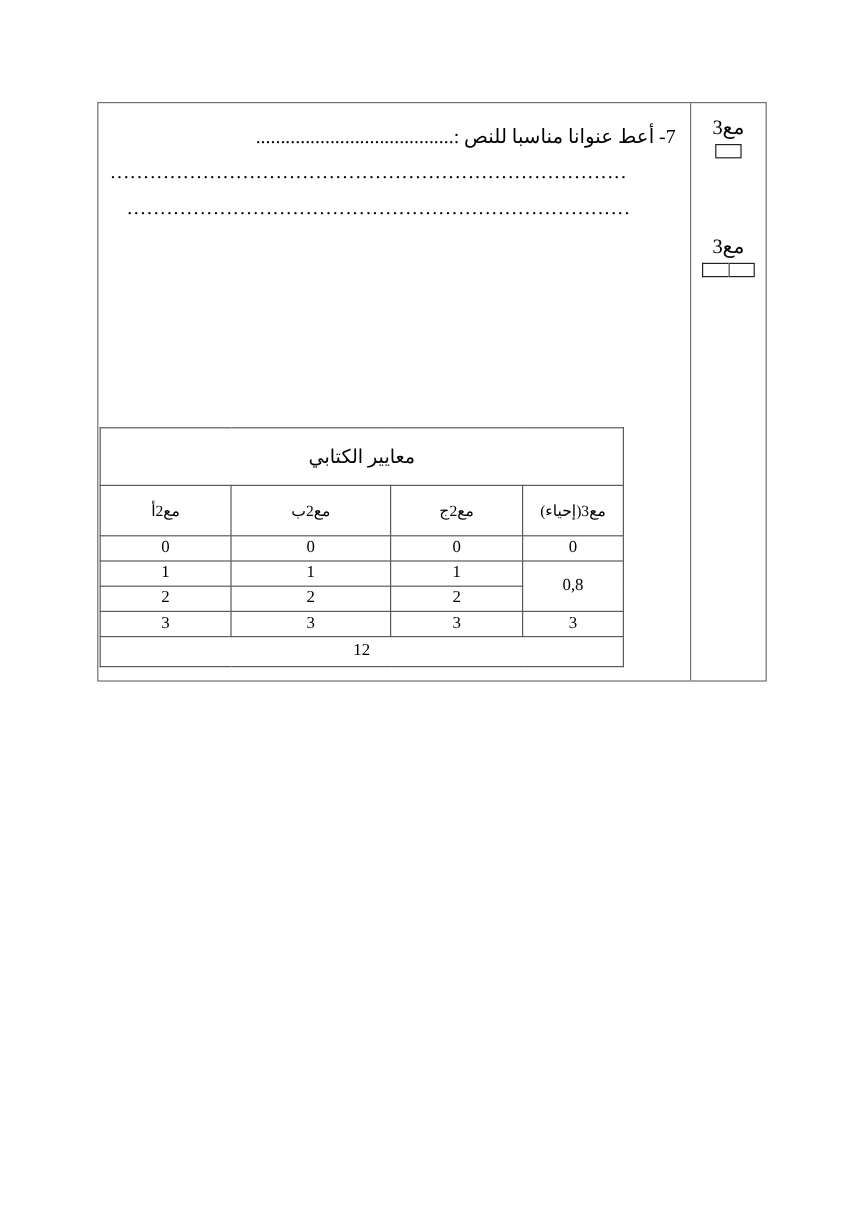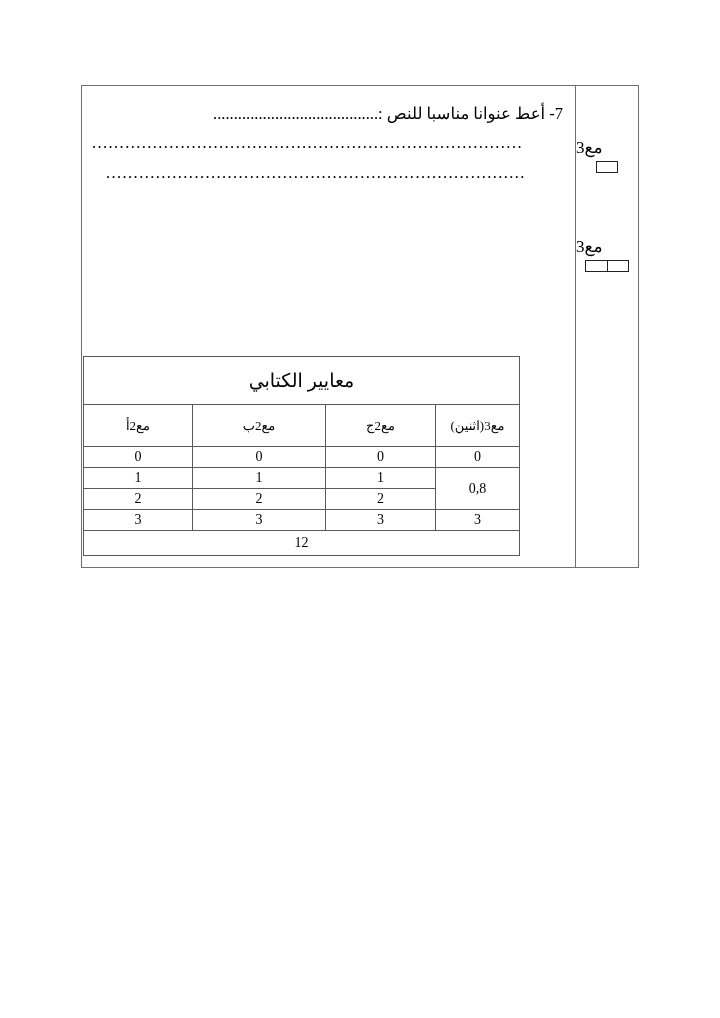--- a/index.html
+++ b/index.html
@@ -35,22 +35,21 @@
   .marks-column {
     width: 63px;
     flex: 0 0 63px;
     border-left: 1.4px solid #6f6f6f;
     position: relative;
   }
 
   .mark-block {
     position: absolute;
     width: 100%;
-    text-align: left;
-    margin-top: 41px;
+    text-align: center;
   }
   .mark-block.first { top: 11px; }
   .mark-block.second { top: 110px; }
 
   .mark-label {
     font-size: 17px;
     line-height: 1.15;
     font-family: "Liberation Serif", "DejaVu Serif", serif;
     white-space: nowrap;
     direction: rtl;
@@ -126,21 +125,21 @@
   table.criteria td,
   table.criteria th {
     border: 1.1px solid #5a5a5a;
     text-align: center;
     font-family: "Liberation Serif", "DejaVu Serif", serif;
     font-weight: normal;
     padding: 0;
   }
   table.criteria .title-cell {
     height: 48px;
-    font-size: 19px;
+    font-size: 16px;
   }
   table.criteria .head-cell {
     height: 42px;
     font-size: 13px;
     vertical-align: middle;
     font-family: Liberation Serif, serif;
   }
   table.criteria .val-cell {
     height: 21px;
     font-size: 14px;
@@ -201,21 +200,21 @@
           <col class="col-a">
           <col class="col-b">
           <col class="col-c">
           <col class="col-d">
         </colgroup>
         <tbody>
           <tr>
             <td class="title-cell" colspan="4">معايير الكتابي</td>
           </tr>
           <tr>
-            <td class="head-cell">مع3(اثنين)</td>
+            <td class="head-cell">مع3(إحياء)</td>
             <td class="head-cell">مع2ج</td>
             <td class="head-cell">مع2ب</td>
             <td class="head-cell">مع2أ</td>
           </tr>
 
           <tr>
             <td class="val-cell">0</td>
             <td class="val-cell">0</td>
             <td class="val-cell">0</td>
             <td class="val-cell">0</td>

